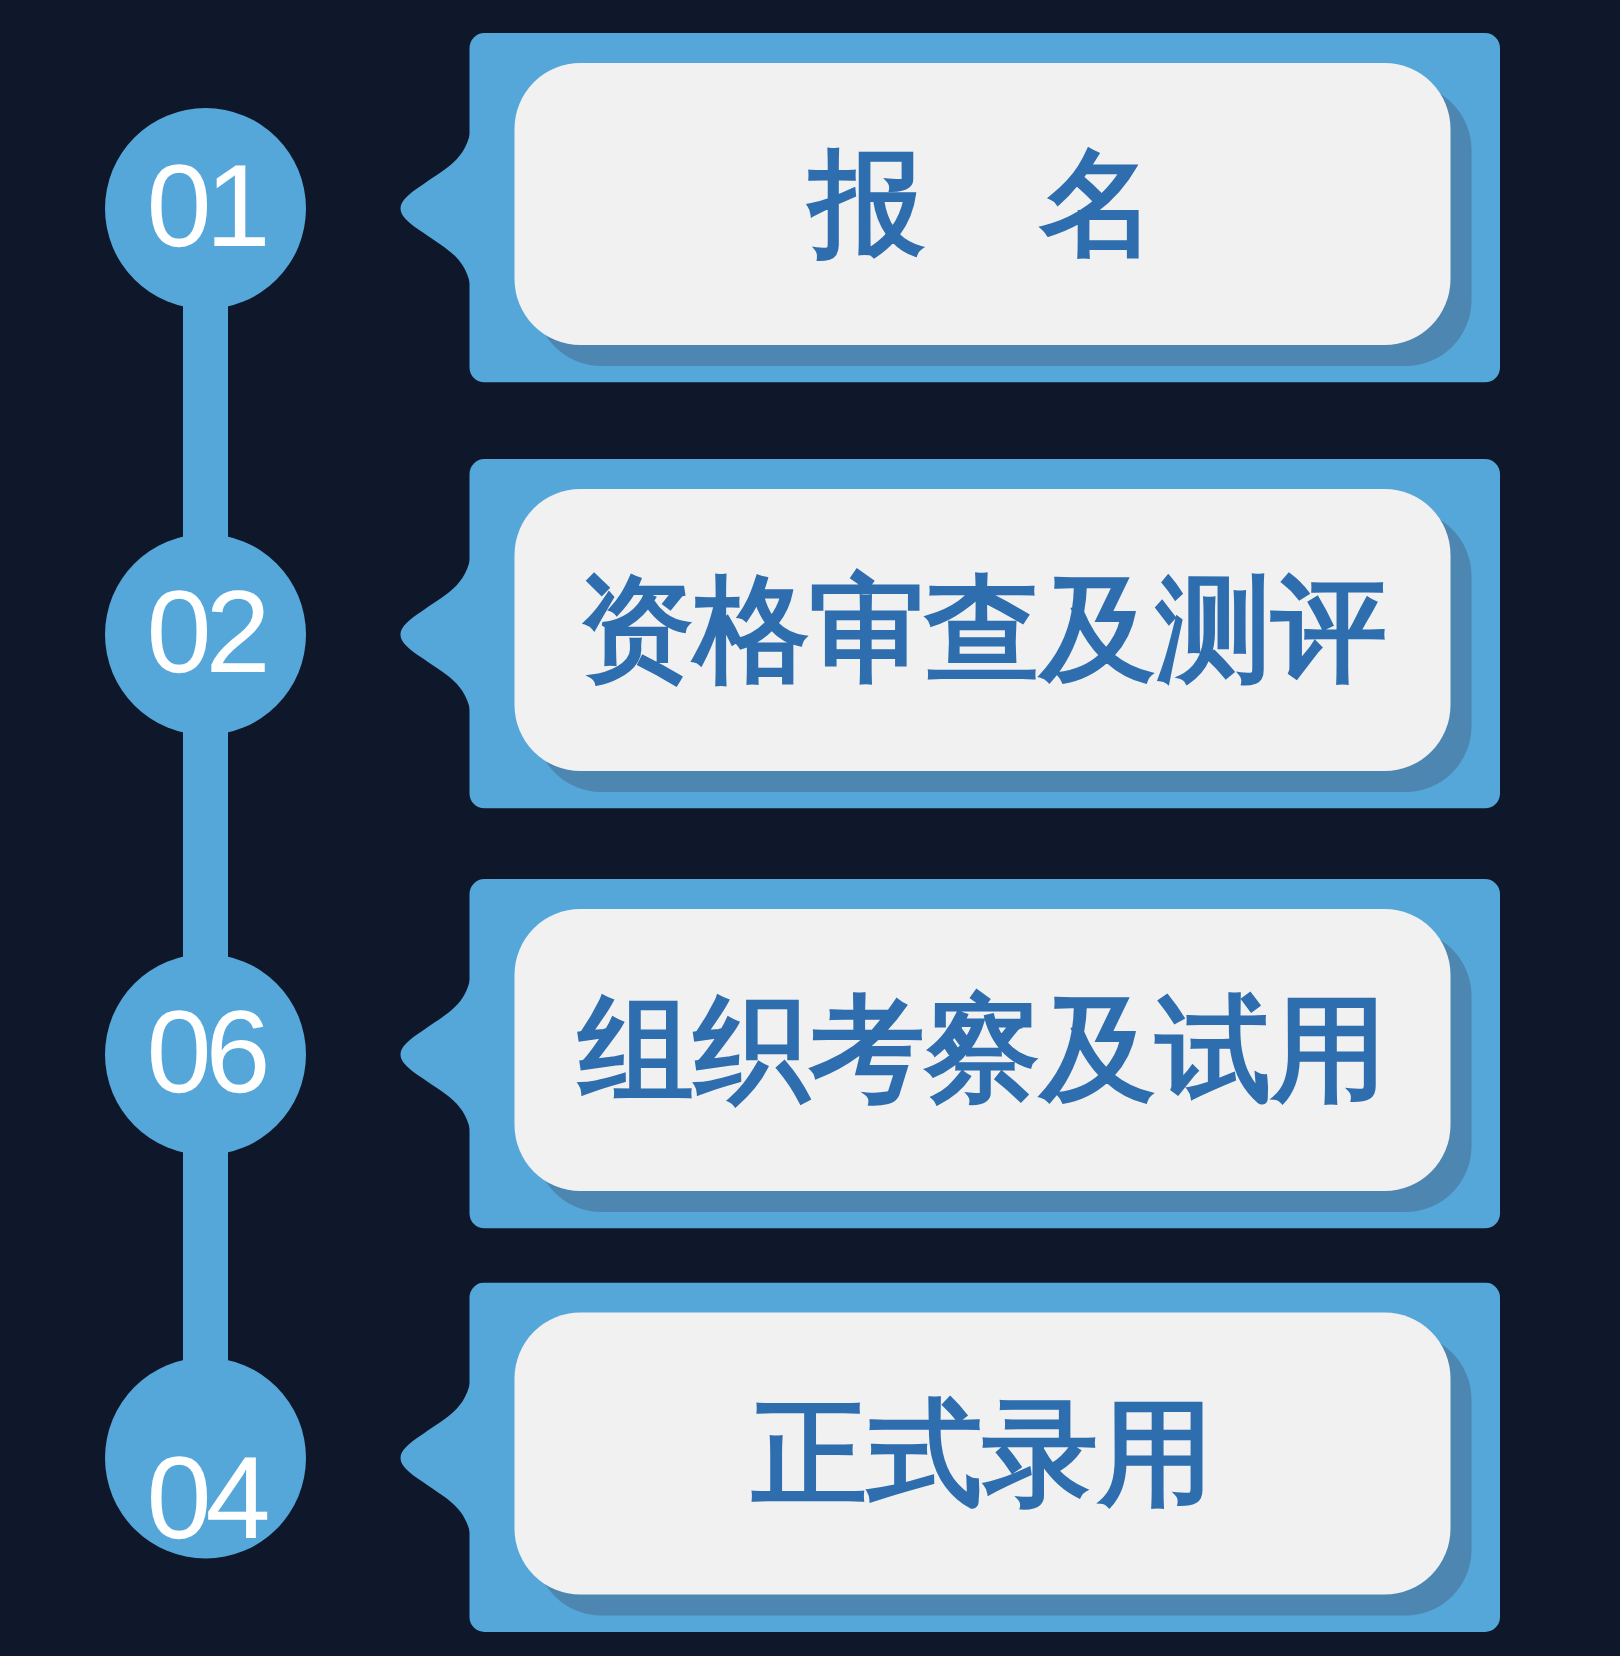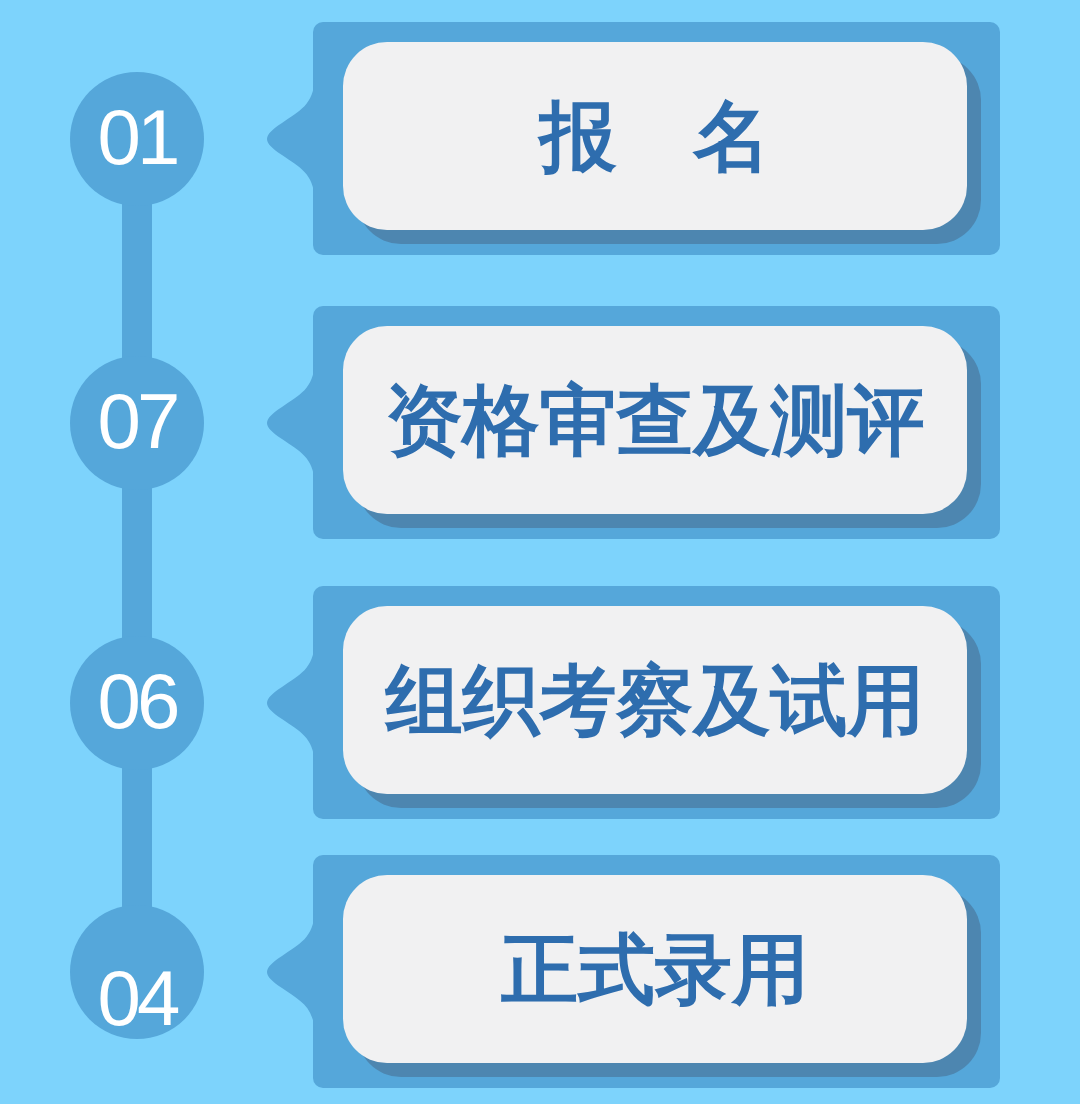--- a/index.html
+++ b/index.html
@@ -4,21 +4,21 @@
 <style>
   html, body {
     margin: 0;
     padding: 0;
     background: #ffffff;
   }
   .canvas {
     position: relative;
     width: 1080px;
     height: 1104px;
-    background: #7dd3fc;
+    background: #0f172a;
     overflow: hidden;
     font-family: "Liberation Sans", "DejaVu Sans", sans-serif;
   }
 
   
   .timeline-line {
     position: absolute;
     left: 122px;
     top: 138px;
     width: 30px;
@@ -92,21 +92,21 @@
 <body>
 
 <div class="canvas">
 
   <div class="timeline-line"></div>
 
   <div class="step-circle circle-1">
     <span class="step-number">01</span>
   </div>
   <div class="step-circle circle-2">
-    <span class="step-number">07</span>
+    <span class="step-number">02</span>
   </div>
   <div class="step-circle circle-3">
     <span class="step-number">06</span>
   </div>
   <div class="step-circle circle-4">
     <span class="step-number">04</span>
   </div>
 
   <div class="step-banner banner-1">
     <svg class="banner-shape" viewBox="0 0 742 233" xmlns="http://www.w3.org/2000/svg">

